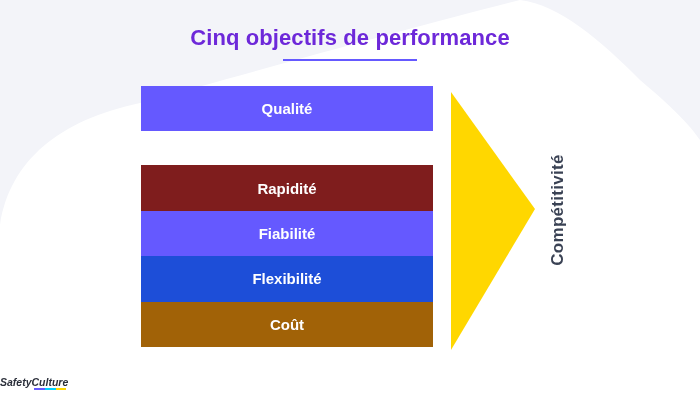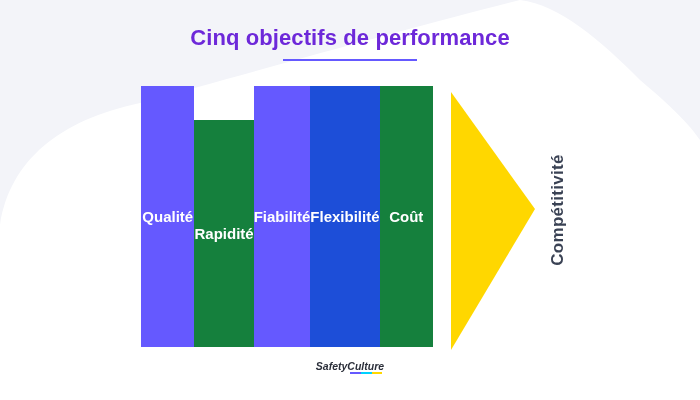--- a/index.html
+++ b/index.html
@@ -13,35 +13,35 @@
       position: absolute; left: 0; width: 700px; top: 25px;
       text-align: center; font-size: 22px; font-weight: bold; color: #6d28d9;
       letter-spacing: 0.1px;
     }
     .title-underline {
       position: absolute; left: 283px; top: 59px; width: 134px; height: 2px;
       background: #6559ff;
     }
     .stack {
       position: absolute; left: 141px; top: 86px; width: 292px; height: 261px;
-      display: flex; flex-direction: row;
+      display: flex; flex-direction: column;
     }
     .row {
       flex: 1; display: flex; align-items: center; justify-content: center;
       color: #ffffff; font-weight: bold; font-size: 15px;
     }
     .triangle { position: absolute; left: 451px; top: 92px; width: 84px; height: 258px; }
     .side-label {
       position: absolute; left: 558px; top: 210px;
       transform: translate(-50%, -50%) rotate(-90deg);
       white-space: nowrap; font-size: 17px; font-weight: bold; color: #3a4254;
       letter-spacing: 0.3px;
     }
     .logo {
-      position: absolute; left: 0; width: 700px; top: 356px; text-align: center;
+      position: absolute; left: 0; width: 700px; top: 372px; text-align: left;
     }
     .logo-text {
       display: inline-block; font-size: 10.5px; font-weight: bold; font-style: italic;
       color: #2b2f3a; position: relative;
     }
     .logo-bar {
       position: absolute; left: 34px; right: 2px; bottom: -2px; height: 2px;
       background: linear-gradient(90deg, #6559ff 0%, #6559ff 35%, #00d1ff 35%, #00d1ff 70%, #ffd700 70%, #ffd700 100%);
     }
   </style>
@@ -52,30 +52,30 @@
   <path d="M520 0 C 560 5, 600 40, 640 80 C 670 105, 690 125, 700 140 L 700 400 L 0 400 L 0 225 C 10 160, 60 120, 140 103 C 260 70, 420 25, 520 0 Z" fill="#ffffff"></path>
 </svg>
 
 <div class="title">Cinq objectifs de performance</div>
 <div class="title-underline"></div>
 
 <div class="stack">
   <div class="row" style="background:#6559ff;">
     <span>Qualité</span>
   </div>
-  <div class="row" style="background:#15803d;margin-top:34px;">
+  <div class="row" style="background:#7f1d1d;margin-top:34px;">
     <span>Rapidité</span>
   </div>
   <div class="row" style="background:#6559ff;align-items:center;">
     <span>Fiabilité</span>
   </div>
   <div class="row" style="background:#1d4ed8;">
     <span>Flexibilité</span>
   </div>
-  <div class="row" style="background:#15803d;">
+  <div class="row" style="background:#a16207;">
     <span>Coût</span>
   </div>
 </div>
 
 <svg class="triangle" viewBox="0 0 84 258" xmlns="http://www.w3.org/2000/svg">
   <polygon points="0,0 84,117 0,258" fill="#ffd700"></polygon>
 </svg>
 
 <div class="side-label">Compétitivité</div>
 

